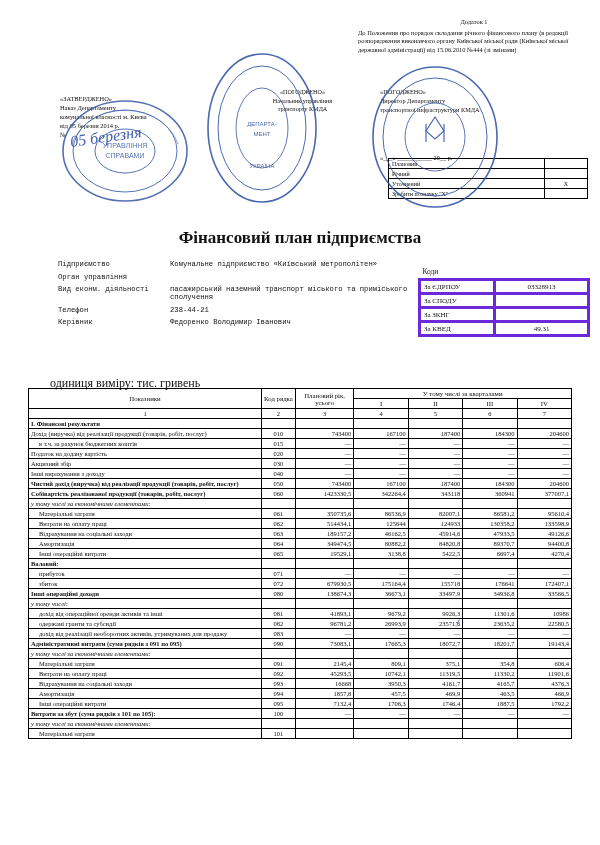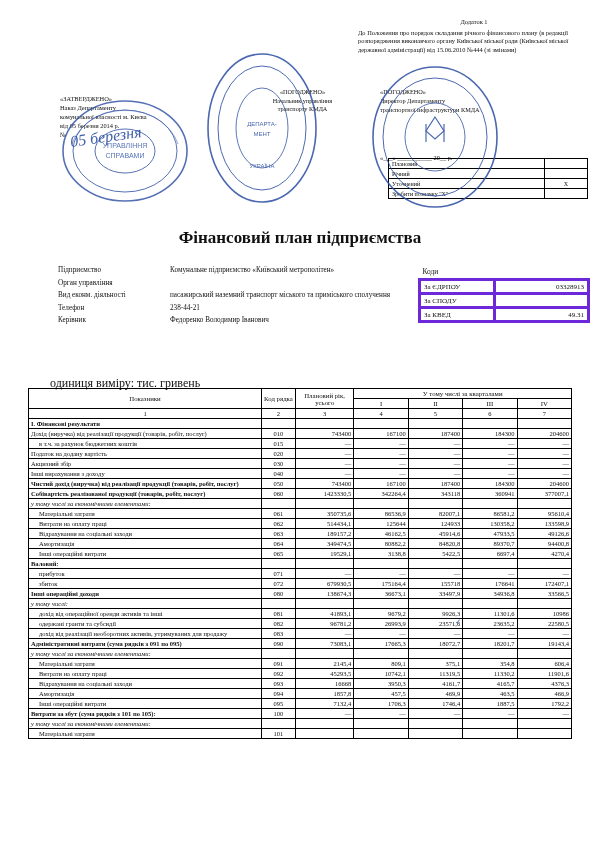--- a/index.html
+++ b/index.html
@@ -12,30 +12,30 @@
   .approve-left{position:absolute;left:60px;top:95px;width:130px;font-size:6.4px;line-height:1.4;}
   .approve-mid{position:absolute;left:245px;top:88px;width:115px;font-size:6.2px;line-height:1.4;text-align:center;}
   .approve-right{position:absolute;left:380px;top:88px;width:210px;font-size:6.3px;line-height:1.4;}
   .sig{position:absolute;color:#2b4ea2;font-family:"Liberation Serif",serif;font-style:italic;opacity:.9;}
 
   
   .doc-title{position:absolute;left:0;top:228px;width:600px;text-align:center;font-size:17px;font-weight:bold;}
   .doc-title2{position:absolute;left:0;top:243px;width:600px;text-align:center;font-size:10.5px;font-weight:bold;}
 
   
-  .info{position:absolute;left:58px;top:266px;width:360px;font-size:7.2px;}
+  .info{position:absolute;left:58px;top:260px;width:360px;font-size:7.2px;font-family:Liberation Mono, monospace;}
   .info .row{display:flex;margin-bottom:4.6px;}
   .info .lbl{width:112px;}
   .info .val{flex:1;}
 
   
   .codes{position:absolute;left:418px;top:266px;width:172px;border-collapse:collapse;font-size:7px;}
   .codes td{border:3px solid #6d28d9;height:11px;padding:0 3px;}
   .codes td.k{width:66px;}
-  .codes td.v{text-align:right;}
+  .codes td.v{text-align:center;}
   .codes .hdr{text-align:left;border:none;font-size:7.4px;padding-bottom:1px;}
 
   
   .unit{position:absolute;left:50px;top:376px;font-size:12px;}
 
   
   table.main{position:absolute;left:28px;top:388px;width:544px;border-collapse:collapse;font-size:6.5px;font-family:"Liberation Serif",serif;}
   table.main td,table.main th{border:.8px solid #000;padding:1px 2px;vertical-align:middle;}
   table.main th{font-weight:normal;text-align:center;font-size:6.8px;}
   .c{text-align:center;}
@@ -162,20 +162,24 @@
     <tbody>
         <tr>
           <td class="hdr" colspan="2">Коди</td>
         </tr>
     <tr>
           <td class="k">За ЄДРПОУ</td>
           <td class="v">03328913</td>
         </tr>
     <tr>
           <td class="k">За СПОДУ</td>
+          <td class="v"></td>
+        </tr>
+    <tr>
+          <td class="k">За ЗКНГ</td>
           <td class="v"></td>
         </tr>
     <tr>
           <td class="k">За КВЕД</td>
           <td class="v">49.31</td>
         </tr>
   </tbody>
     </table>
 
   <div class="unit">одиниця виміру: тис. гривень</div>

